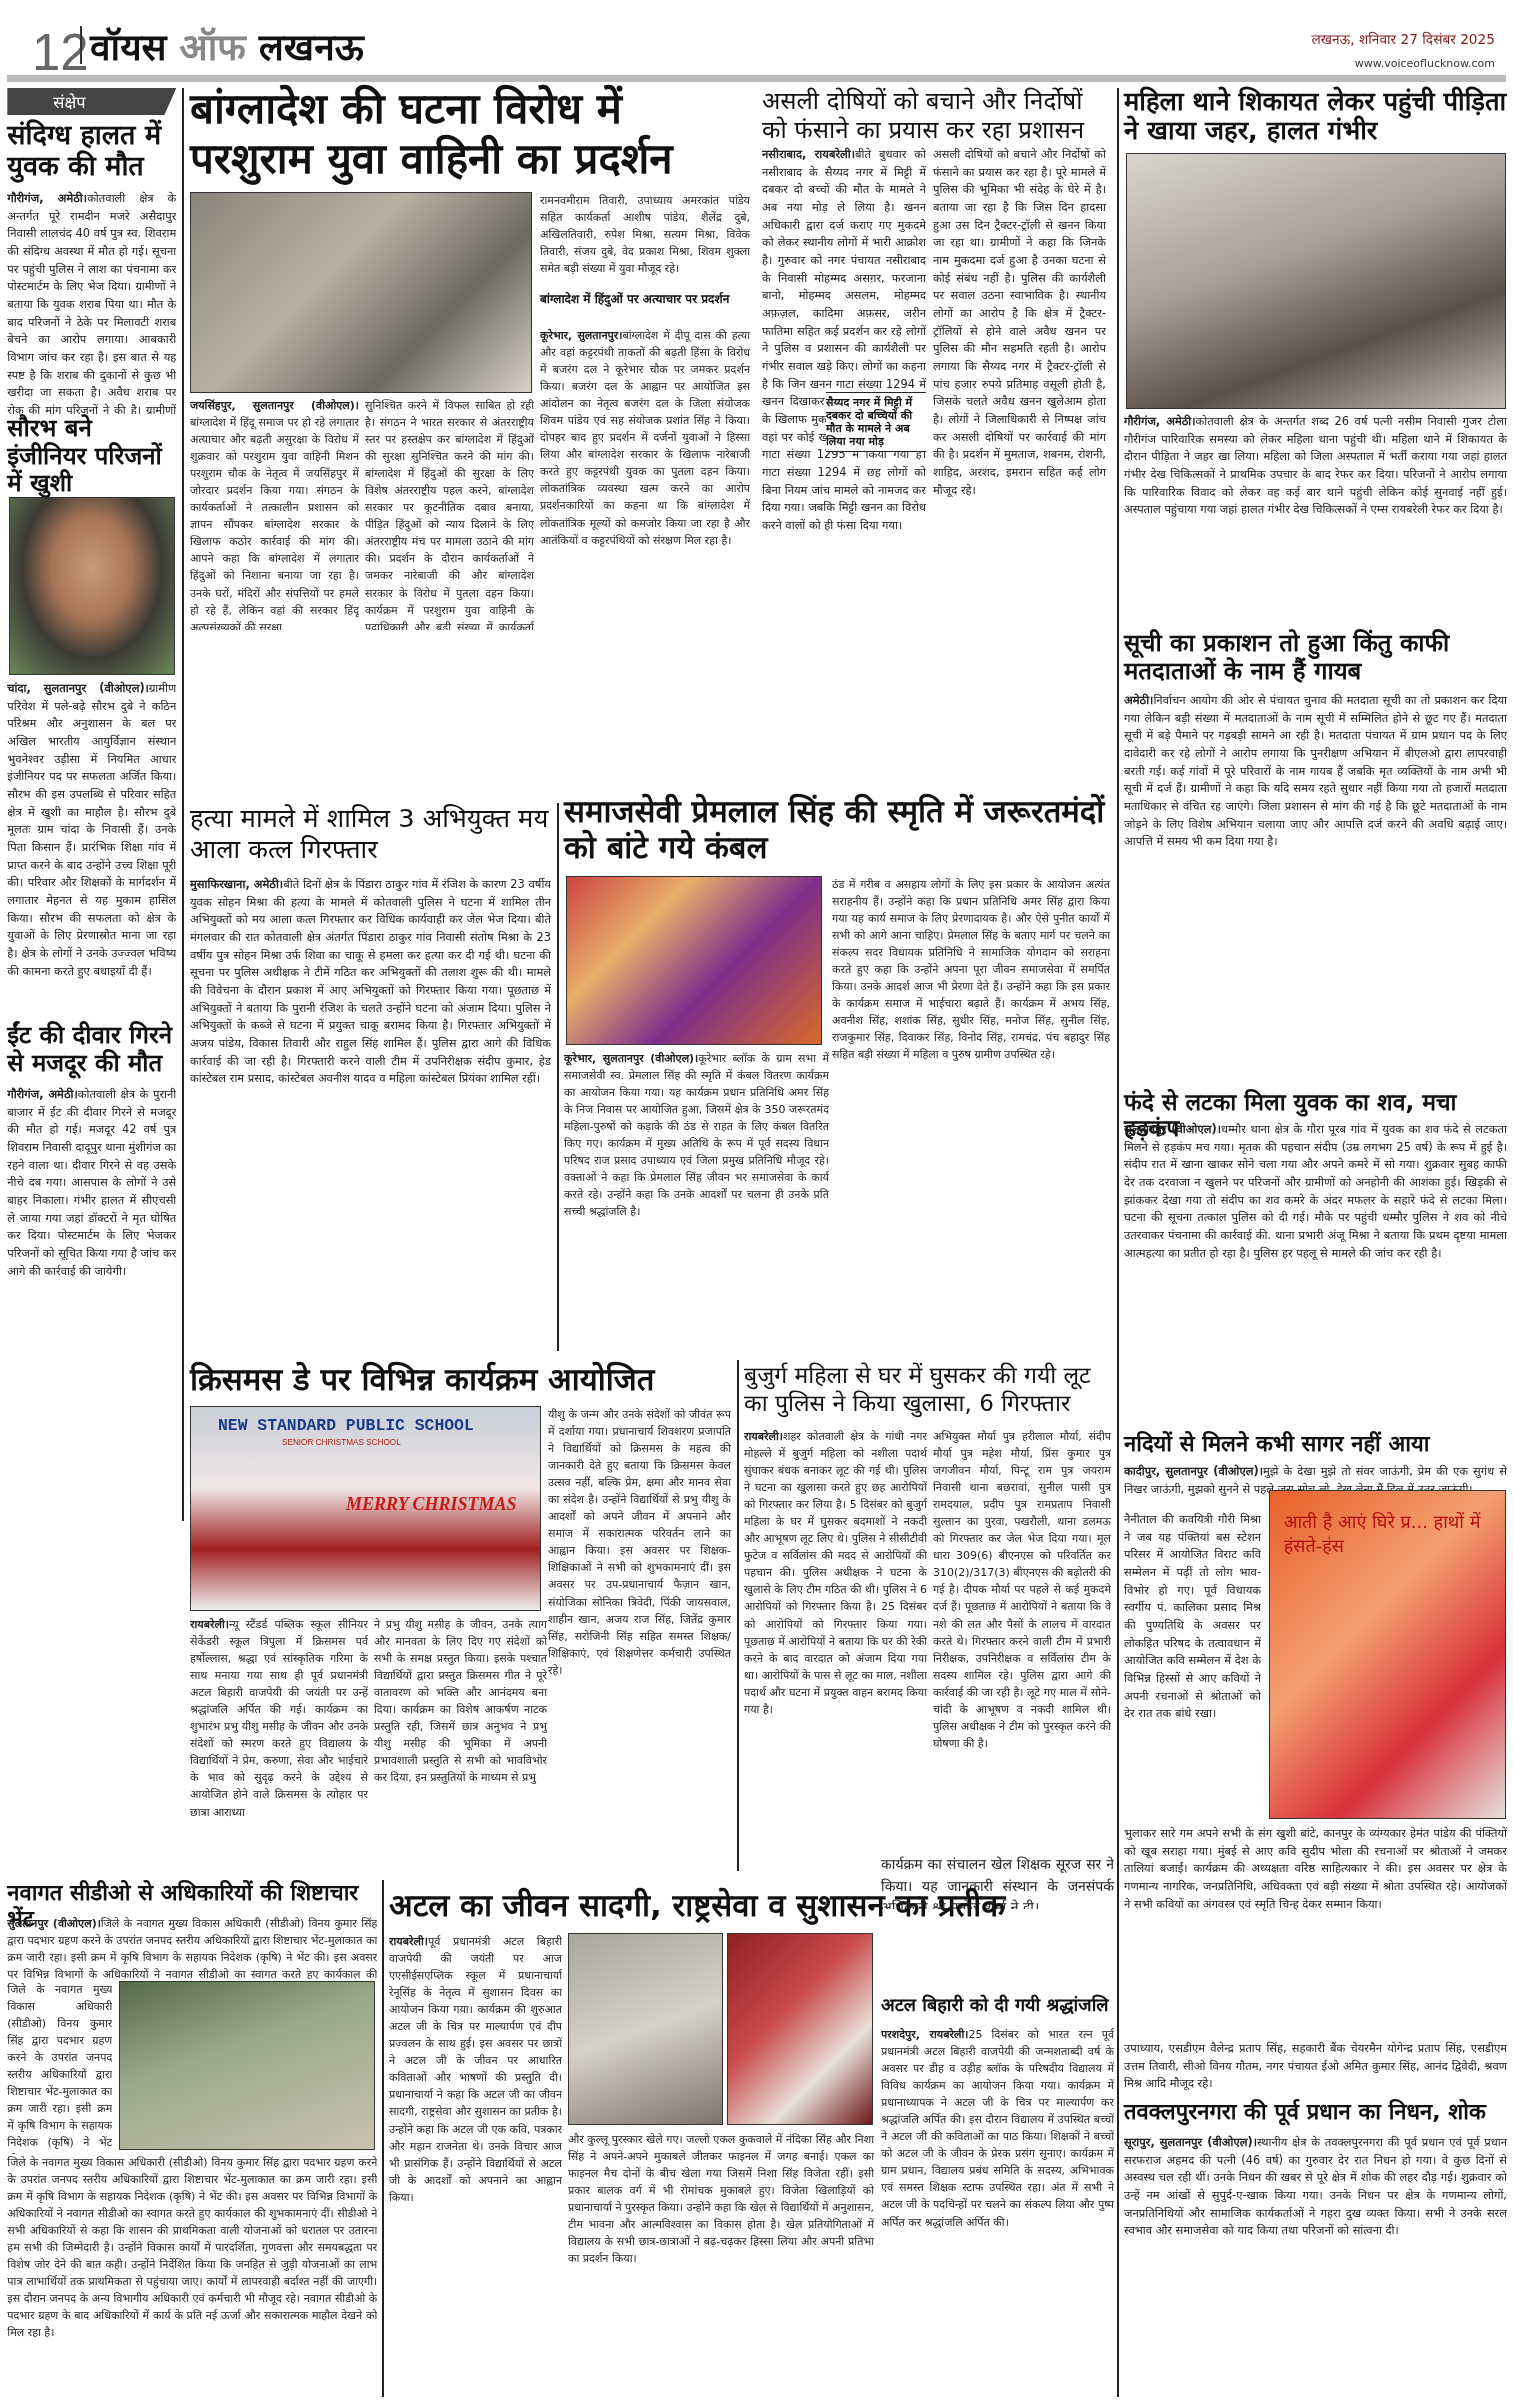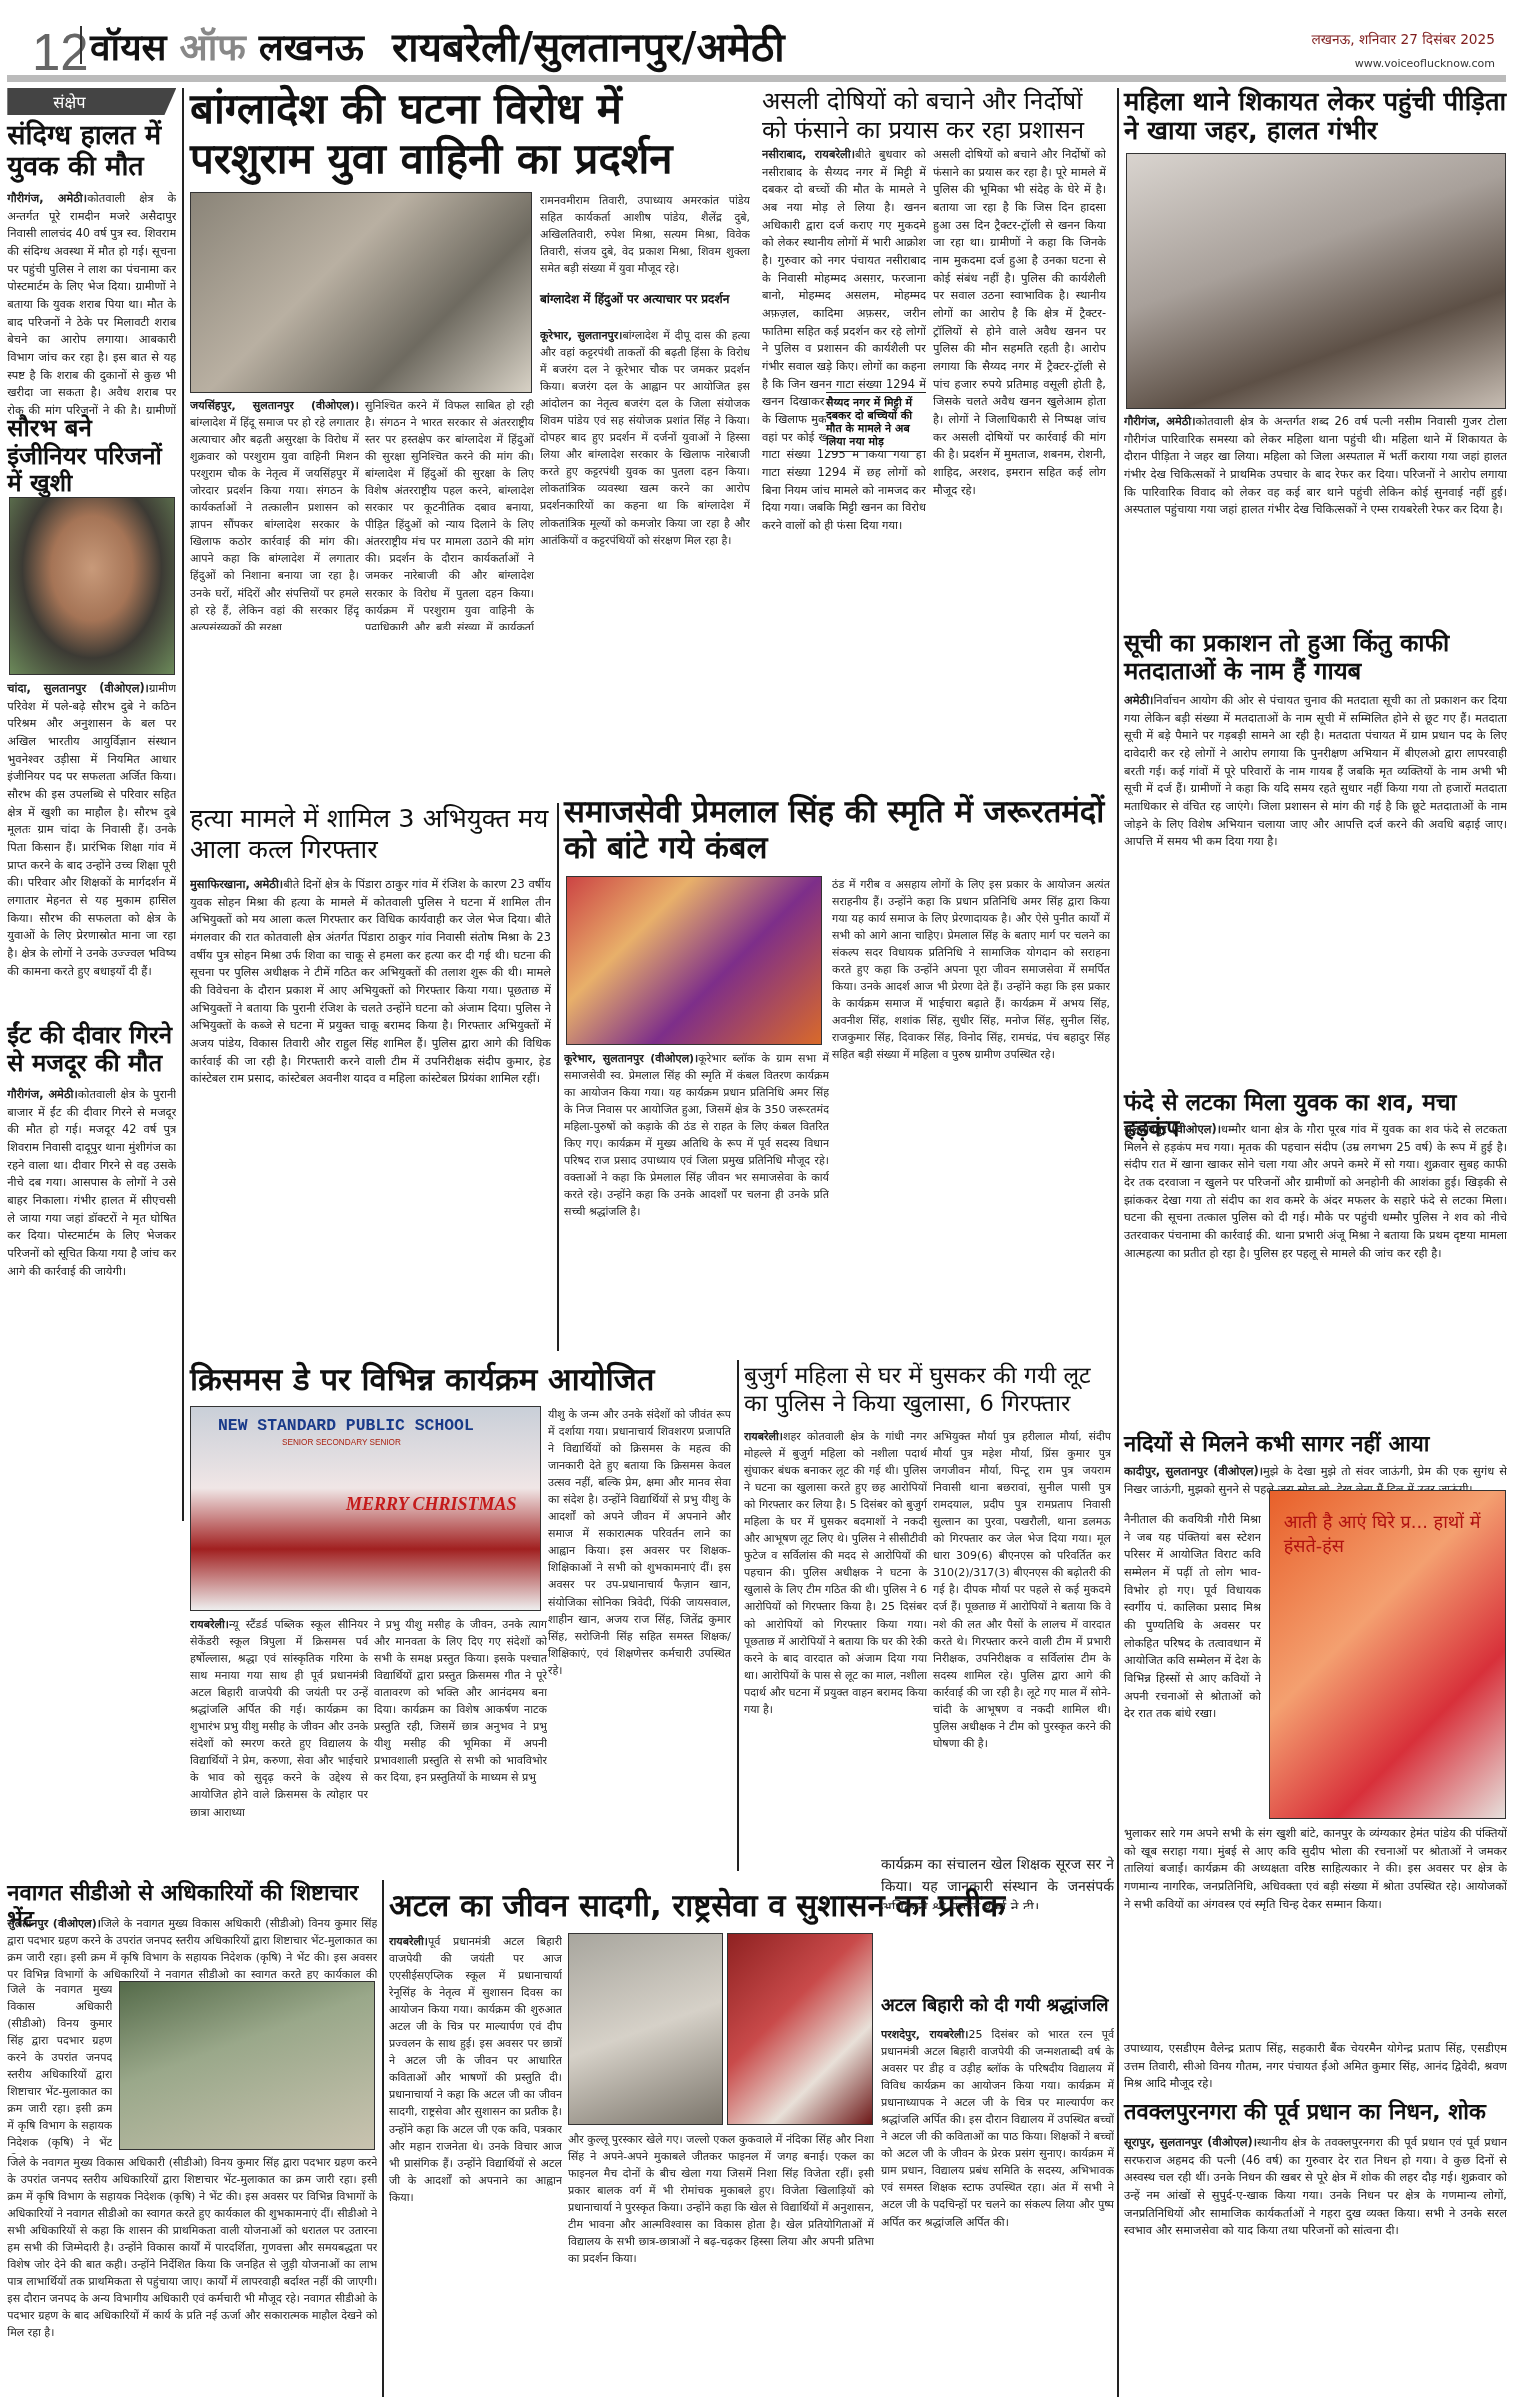--- a/index.html
+++ b/index.html
@@ -33,21 +33,20 @@
 .school-banner{position:absolute;left:27px;top:9px;font-size:16.4px;font-weight:bold;color:#1a3b8a;font-family:Liberation Mono, monospace}
 .banner-txt{position:absolute;color:#b01010;font-weight:normal;font-size:25.6px}
 </style>
 </head>
 <body>
 
 <div class="abs masthead">
   <div class="abs pg">12</div>
   <div class="abs pgdiv"></div>
   <div class="abs brand"><span>वॉयस </span><span class="g">ऑफ </span><span>लखनऊ</span></div>
-  <div class="abs section">रायबरेली/सुलतानपुर/अमेठी</div>
   <div class="abs date">लखनऊ, शनिवार 27 दिसंबर 2025</div>
   <div class="abs site">www.voiceoflucknow.com</div>
   <div class="abs rule"></div>
 </div>
 
 <div class="tagbox" style="left:7.3px;top:88px;width:169px;height:27px"><span>संक्षेप</span></div>
 <div class="hl" style="left:7.3px;top:119px;width:169px;font-size:27px">संदिग्ध हालत में युवक की मौत</div>
 <div class="col" style="left:7.3px;top:190px;width:169px;height:224px;overflow:hidden;font-size:11.4px"><span class="loc">गौरीगंज, अमेठी।</span><span>कोतवाली क्षेत्र के अन्तर्गत पूरे रामदीन मजरे असैदापुर निवासी लालचंद 40 वर्ष पुत्र स्व. शिवराम की संदिग्ध अवस्था में मौत हो गई। सूचना पर पहुंची पुलिस ने लाश का पंचनामा कर पोस्टमार्टम के लिए भेज दिया। ग्रामीणों ने बताया कि युवक शराब पिया था। मौत के बाद परिजनों ने ठेके पर मिलावटी शराब बेचने का आरोप लगाया। आबकारी विभाग जांच कर रहा है। इस बात से यह स्पष्ट है कि शराब की दुकानों से कुछ भी खरीदा जा सकता है। अवैध शराब पर रोक की मांग परिजनों ने की है। ग्रामीणों का कहना है कि क्षेत्र में धड़ल्ले से अवैध शराब बिक रही है। पुलिस मामले की जांच में जुटी है।</span></div>
 
 <div class="hl" style="left:7.3px;top:415px;width:169px;font-size:24px">सौरभ बने इंजीनियर परिजनों में खुशी</div>
@@ -102,21 +101,21 @@
 <div class="vline" style="left:557px;top:803px;height:548px"></div>
 
 <div class="hl" style="left:564px;top:794px;width:548px;font-size:31px">समाजसेवी प्रेमलाल सिंह की स्मृति में जरूरतमंदों को बांटे गये कंबल</div>
 <div class="photo grad3" style="left:566px;top:876px;width:256px;height:169px"></div>
 <div class="col" style="left:564px;top:1050px;width:265px;height:301px;overflow:hidden;font-size:11px"><span class="loc">कूरेभार, सुलतानपुर (वीओएल)।</span><span>कूरेभार ब्लॉक के ग्राम सभा में समाजसेवी स्व. प्रेमलाल सिंह की स्मृति में कंबल वितरण कार्यक्रम का आयोजन किया गया। यह कार्यक्रम प्रधान प्रतिनिधि अमर सिंह के निज निवास पर आयोजित हुआ, जिसमें क्षेत्र के 350 जरूरतमंद महिला-पुरुषों को कड़ाके की ठंड से राहत के लिए कंबल वितरित किए गए। कार्यक्रम में मुख्य अतिथि के रूप में पूर्व सदस्य विधान परिषद राज प्रसाद उपाध्याय एवं जिला प्रमुख प्रतिनिधि मौजूद रहे। वक्ताओं ने कहा कि प्रेमलाल सिंह जीवन भर समाजसेवा के कार्य करते रहे। उन्होंने कहा कि उनके आदर्शों पर चलना ही उनके प्रति सच्ची श्रद्धांजलि है।</span></div>
 <div class="col" style="left:832px;top:876px;width:278px;height:475px;overflow:hidden;font-size:11px">ठंड में गरीब व असहाय लोगों के लिए इस प्रकार के आयोजन अत्यंत सराहनीय हैं। उन्होंने कहा कि प्रधान प्रतिनिधि अमर सिंह द्वारा किया गया यह कार्य समाज के लिए प्रेरणादायक है। और ऐसे पुनीत कार्यों में सभी को आगे आना चाहिए। प्रेमलाल सिंह के बताए मार्ग पर चलने का संकल्प सदर विधायक प्रतिनिधि ने सामाजिक योगदान को सराहना करते हुए कहा कि उन्होंने अपना पूरा जीवन समाजसेवा में समर्पित किया। उनके आदर्श आज भी प्रेरणा देते हैं। उन्होंने कहा कि इस प्रकार के कार्यक्रम समाज में भाईचारा बढ़ाते हैं। कार्यक्रम में अभय सिंह, अवनीश सिंह, शशांक सिंह, सुधीर सिंह, मनोज सिंह, सुनील सिंह, राजकुमार सिंह, दिवाकर सिंह, विनोद सिंह, रामचंद्र, पंच बहादुर सिंह सहित बड़ी संख्या में महिला व पुरुष ग्रामीण उपस्थित रहे।</div>
 
 <div class="hl" style="left:190px;top:1362px;width:548px;font-size:31px">क्रिसमस डे पर विभिन्न कार्यक्रम आयोजित</div>
 <div class="photo grad4" style="left:190px;top:1406px;width:351px;height:205px">
   <div class="school-banner">NEW STANDARD PUBLIC SCHOOL</div>
-  <div class="abs" style="left:91px;top:31px;font-size:8.2px;color:#a21;font-family:'Liberation Sans',sans-serif">SENIOR SECONDARY SENIOR</div>
+  <div class="abs" style="left:91px;top:31px;font-size:8.2px;color:#a21;font-family:'Liberation Sans',sans-serif">SENIOR CHRISTMAS SCHOOL</div>
   <div class="abs" style="left:155px;top:87px;font-size:18px;color:#c41a1a;font-weight:bold;font-family:'Liberation Serif',serif;font-style:italic">MERRY CHRISTMAS</div>
 </div>
 <div class="col" style="left:548px;top:1406px;width:201px;height:0"></div>
 <div class="col" style="left:190px;top:1616px;width:178px;height:256px;overflow:hidden;font-size:11px"><span class="loc">रायबरेली।</span><span>न्यू स्टैंडर्ड पब्लिक स्कूल सीनियर सेकेंडरी स्कूल त्रिपुला में क्रिसमस पर्व हर्षोल्लास, श्रद्धा एवं सांस्कृतिक गरिमा के साथ मनाया गया साथ ही पूर्व प्रधानमंत्री अटल बिहारी वाजपेयी की जयंती पर उन्हें श्रद्धांजलि अर्पित की गई। कार्यक्रम का शुभारंभ प्रभु यीशु मसीह के जीवन और उनके संदेशों को स्मरण करते हुए विद्यालय के विद्यार्थियों ने प्रेम, करुणा, सेवा और भाईचारे के भाव को सुदृढ़ करने के उद्देश्य से आयोजित होने वाले क्रिसमस के त्योहार पर छात्रा आराध्या</span></div>
 <div class="col" style="left:374px;top:1616px;width:173px;height:256px;overflow:hidden;font-size:11px">ने प्रभु यीशु मसीह के जीवन, उनके त्याग और मानवता के लिए दिए गए संदेशों को सभी के समक्ष प्रस्तुत किया। इसके पश्चात विद्यार्थियों द्वारा प्रस्तुत क्रिसमस गीत ने पूरे वातावरण को भक्ति और आनंदमय बना दिया। कार्यक्रम का विशेष आकर्षण नाटक प्रस्तुति रही, जिसमें छात्र अनुभव ने प्रभु यीशु मसीह की भूमिका में अपनी प्रभावशाली प्रस्तुति से सभी को भावविभोर कर दिया, इन प्रस्तुतियों के माध्यम से प्रभु</div>
 <div class="col" style="left:548px;top:1406px;width:183px;height:465px;overflow:hidden;font-size:11px">यीशु के जन्म और उनके संदेशों को जीवंत रूप में दर्शाया गया। प्रधानाचार्य शिवशरण प्रजापति ने विद्यार्थियों को क्रिसमस के महत्व की जानकारी देते हुए बताया कि क्रिसमस केवल उत्सव नहीं, बल्कि प्रेम, क्षमा और मानव सेवा का संदेश है। उन्होंने विद्यार्थियों से प्रभु यीशु के आदर्शों को अपने जीवन में अपनाने और समाज में सकारात्मक परिवर्तन लाने का आह्वान किया। इस अवसर पर शिक्षक-शिक्षिकाओं ने सभी को शुभकामनाएं दीं। इस अवसर पर उप-प्रधानाचार्य फैज़ान खान, संयोजिका सोनिका त्रिवेदी, पिंकी जायसवाल, शाहीन खान, अजय राज सिंह, जितेंद्र कुमार सिंह, सरोजिनी सिंह सहित समस्त शिक्षक/शिक्षिकाएं, एवं शिक्षणेत्तर कर्मचारी उपस्थित रहे।</div>
 
 <div class="vline" style="left:737px;top:1360px;height:511px"></div>
 
 <div class="sub" style="left:744px;top:1362px;width:370px;font-size:23px">बुजुर्ग महिला से घर में घुसकर की गयी लूट का पुलिस ने किया खुलासा, 6 गिरफ्तार</div>

